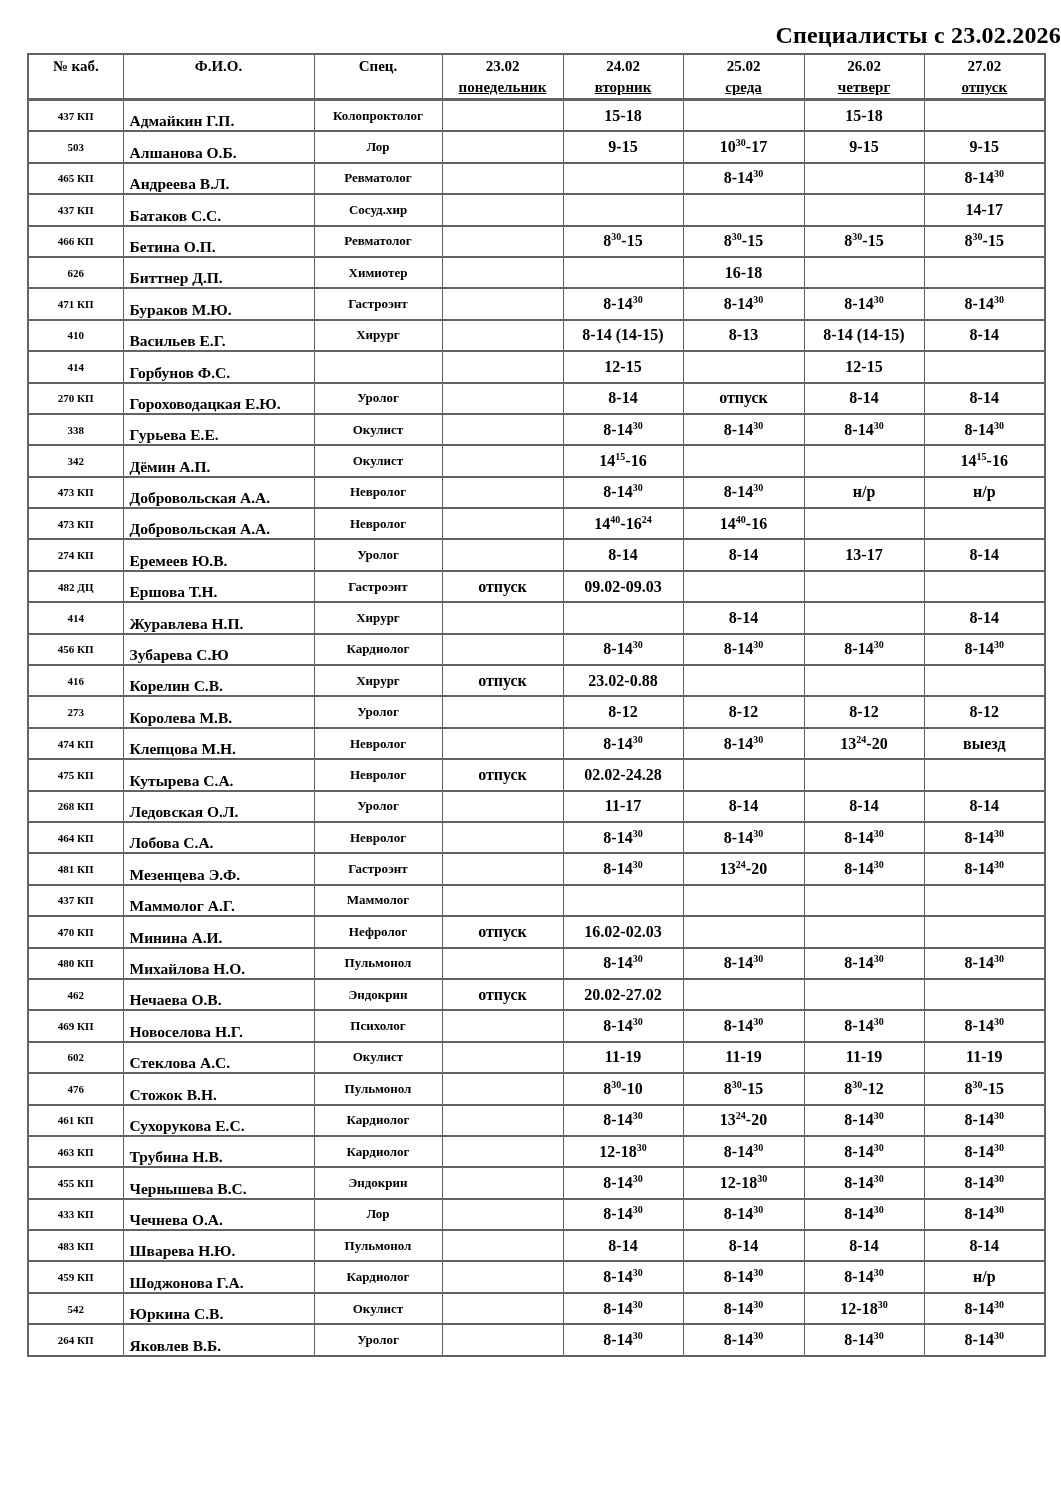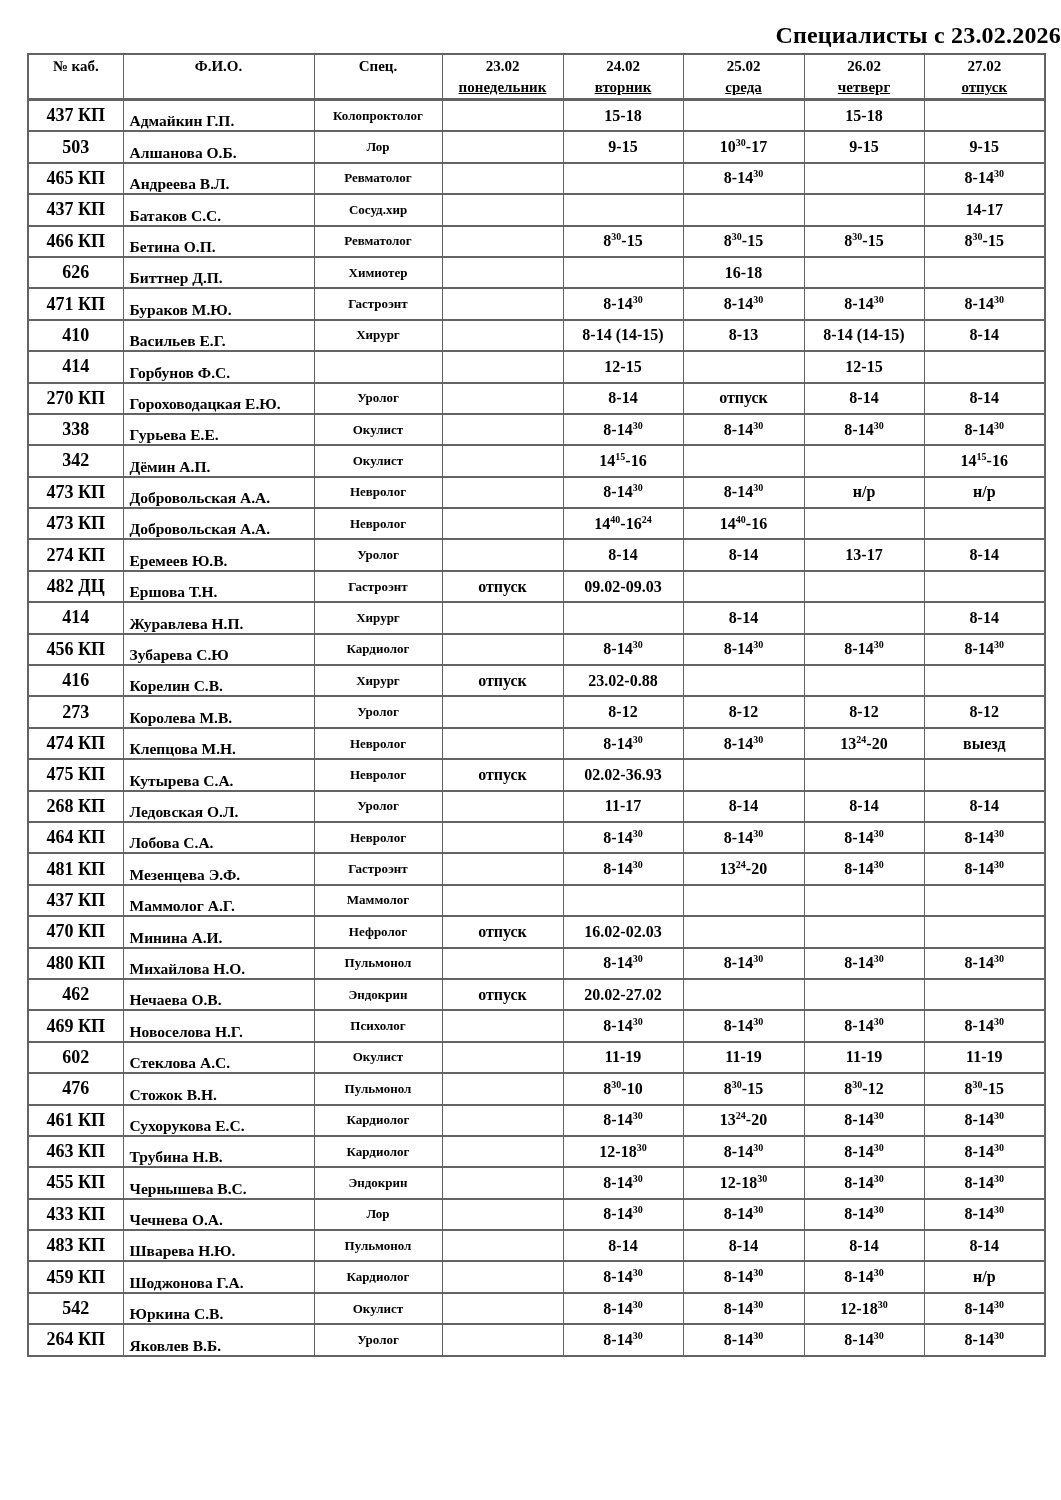--- a/index.html
+++ b/index.html
@@ -34,21 +34,21 @@
     padding:0;overflow:hidden;white-space:nowrap;
   }
   .schedule thead th{
     height:43px;vertical-align:top;
     border-bottom:3px solid var(--border);
     font-size:15px;text-align:center;margin-left:11px;
   }
   .schedule thead .h-line1{line-height:23px;height:23px;}
   .schedule thead .h-line2{line-height:18px;height:18px;text-decoration:underline;}
   .schedule tbody td{height:25.4px;font-size:16px;text-align:center;vertical-align:middle;}
-  .schedule td.room-cell{font-size:18px;}
+  .schedule td.room-cell{font-size:11px;}
   .schedule td.name-cell{
     text-align:left;padding:4px 2px 0 6px;vertical-align:bottom;
     font-size:15.5px;
   }
   .schedule td.spec-cell{font-size:13px;}
   .schedule td.day-cell sup,
   .schedule td.name-cell sup{
     font-size:10px;line-height:0;vertical-align:super;
   }
 </style>
@@ -314,21 +314,21 @@
           <td class="day-cell">8-14<sup>30</sup></td>
           <td class="day-cell">8-14<sup>30</sup></td>
           <td class="day-cell">13<sup>24</sup>-20</td>
           <td class="day-cell">выезд</td>
         </tr>
         <tr>
           <td class="room-cell">475 КП</td>
           <td class="name-cell">Кутырева С.А.</td>
           <td class="spec-cell">Невролог</td>
           <td class="day-cell">отпуск</td>
-          <td class="day-cell">02.02-36.93</td>
+          <td class="day-cell">02.02-24.28</td>
           <td class="day-cell"></td>
           <td class="day-cell"></td>
           <td class="day-cell"></td>
         </tr>
         <tr>
           <td class="room-cell">268 КП</td>
           <td class="name-cell">Ледовская О.Л.</td>
           <td class="spec-cell">Уролог</td>
           <td class="day-cell"></td>
           <td class="day-cell">11-17</td>

